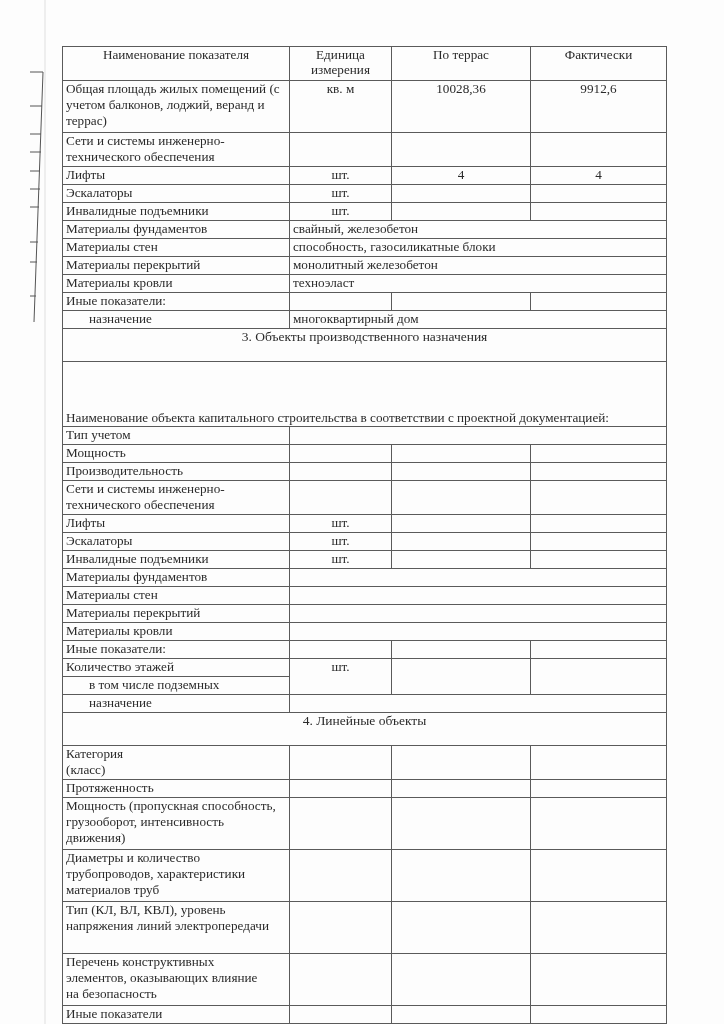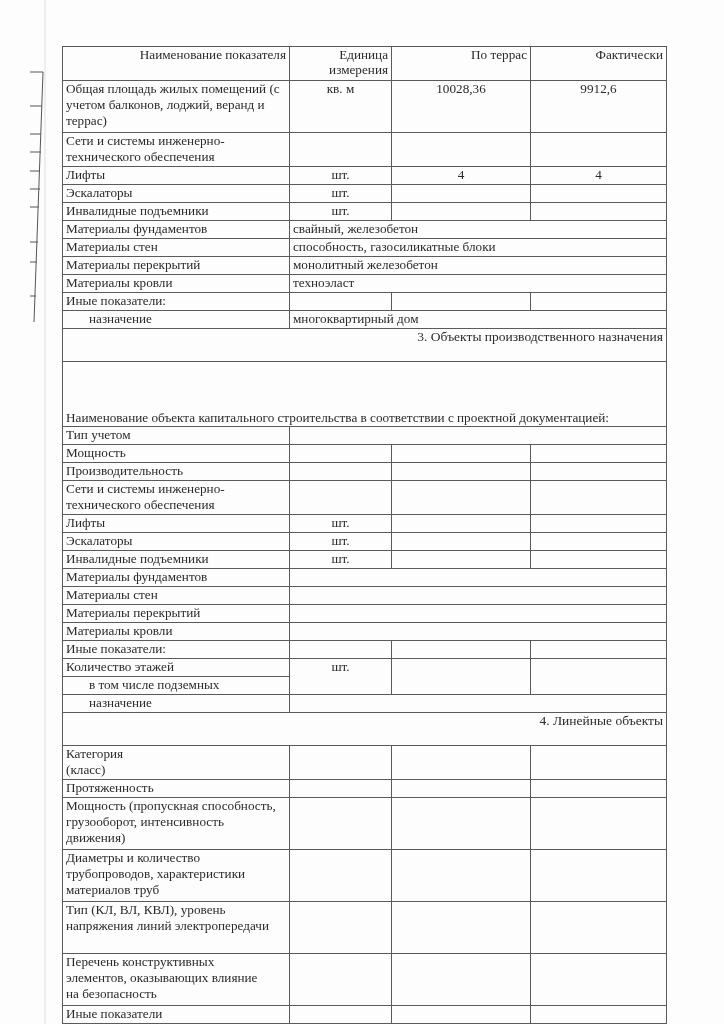--- a/index.html
+++ b/index.html
@@ -20,22 +20,22 @@
   table.doc {
     position:absolute; left:62px; top:46px; width:604px;
     border-collapse:collapse; table-layout:fixed;
     font-size:13.2px; line-height:16px;
   }
   table.doc td {
     border:1px solid #5a5a5a; padding:0 3px; vertical-align:top;
     overflow:hidden;
   }
   .c { text-align:center; }
-  .hdr td { vertical-align:middle; text-align:right; }
-  .sec td { text-align:right; vertical-align:middle; height:32px; font-size:13.5px; }
+  .hdr td { vertical-align:middle; text-align:center; }
+  .sec td { text-align:center; vertical-align:middle; height:32px; font-size:13.5px; }
   .indent { padding-left:26px !important;margin-top:24px; }
   .just { text-align:justify; text-align-last:justify; }
 </style>
 </head>
 <body>
 
 <div class="page-edge"></div>
 <div class="binding">
   <svg width="44" height="330" viewBox="0 0 44 330">
     <line x1="43" y1="72" x2="34" y2="322" stroke="#555" stroke-width="1"></line>

